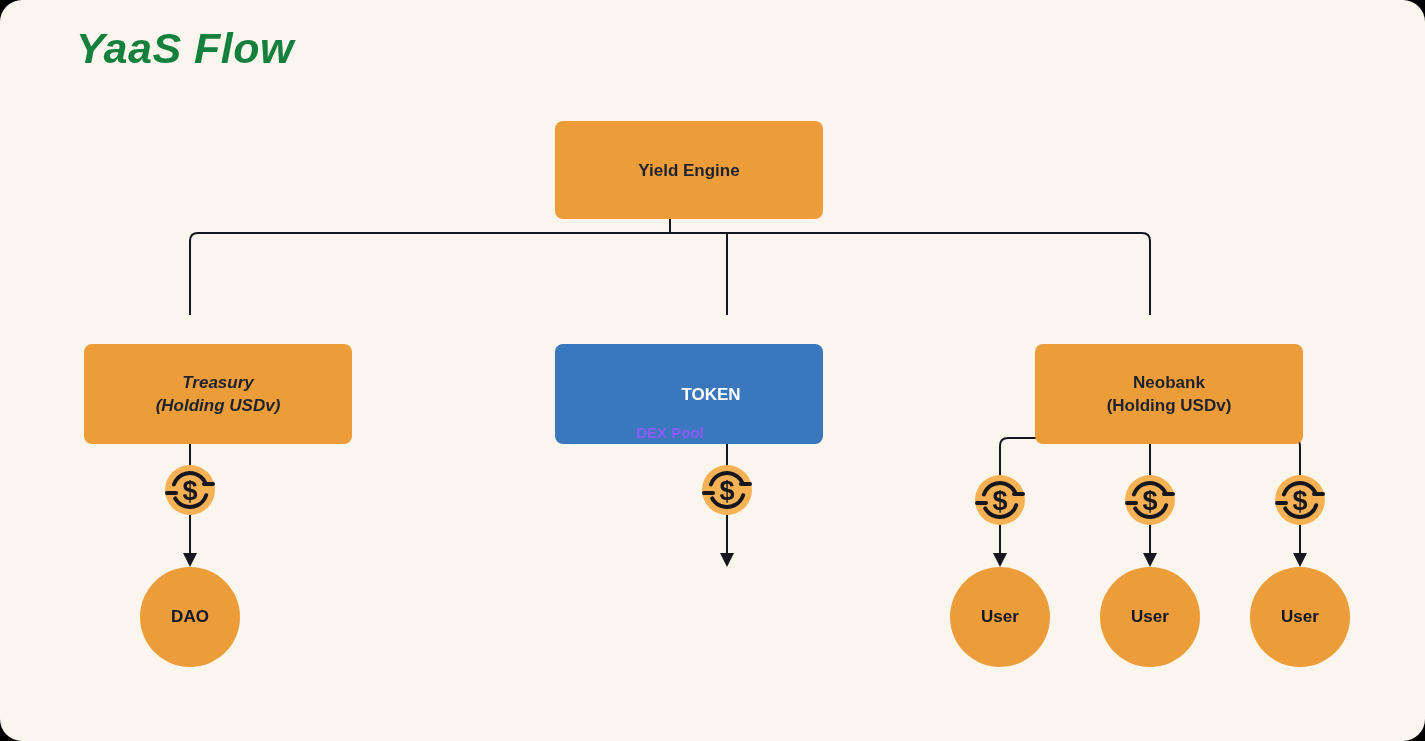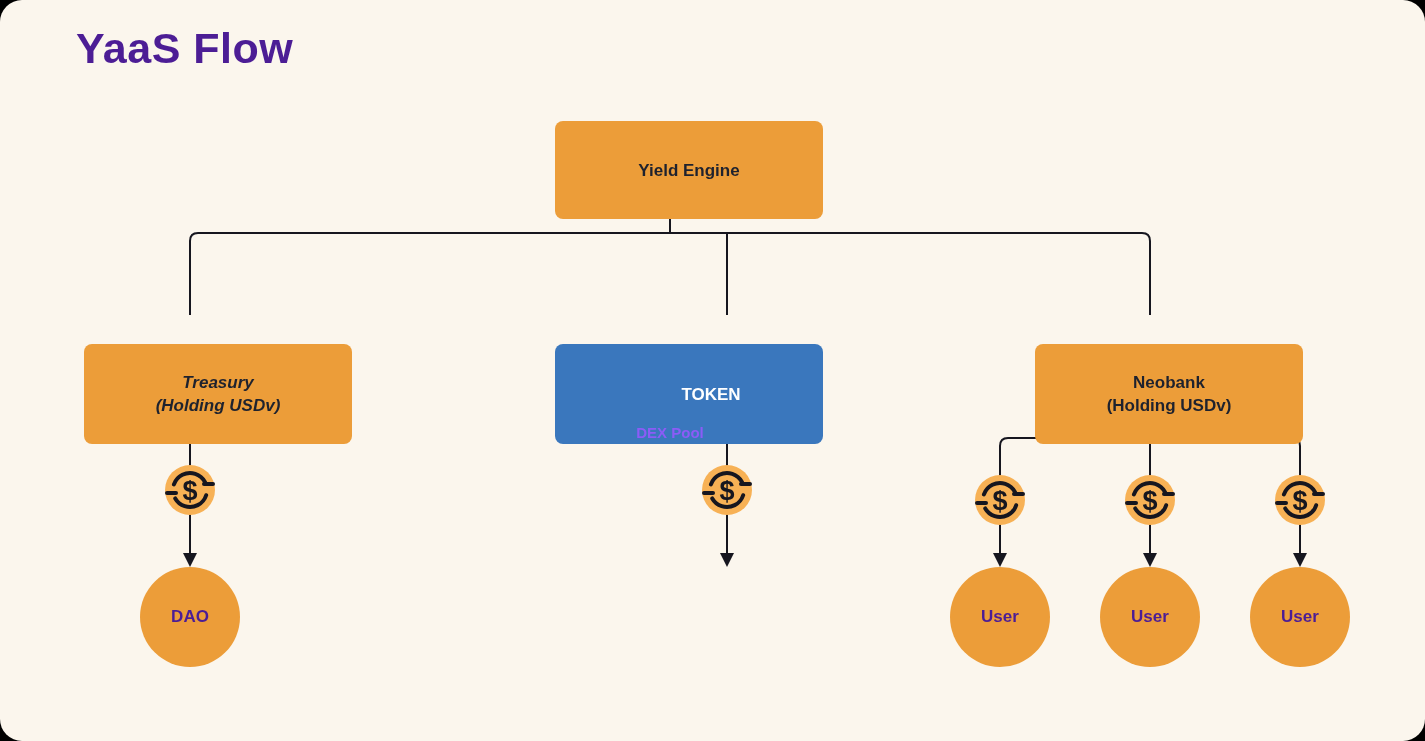--- a/index.html
+++ b/index.html
@@ -17,21 +17,22 @@
     font-family: "Liberation Sans", sans-serif;
   }
   .page-title {
     position: absolute;
     left: 76px;
     top: 24px;
     margin: 0;
     font-size: 43px;
     font-weight: 600;
     letter-spacing: 0.5px;
-    color: #4c1d95;
+    color: #15803d;
+    font-style: italic;
   }
   .wires {
     position: absolute;
     left: 0; top: 0;
     width: 1425px; height: 741px;
   }
   .box {
     position: absolute;
     width: 268px;
     height: 100px;
@@ -81,21 +82,21 @@
     position: absolute;
     width: 100px;
     height: 100px;
     border-radius: 50%;
     background: #EC9D39;
     display: flex;
     align-items: center;
     justify-content: center;
     font-weight: 700;
     font-size: 17px;
-    color: #4c1d95;
+    color: #0f172a;
   }
   .circle--dao { left: 140px; top: 567px; }
   .circle--lp  { left: 677px; top: 567px; }
   .circle--user1 { left: 950px;  top: 567px; }
   .circle--user2 { left: 1100px; top: 567px; }
   .circle--user3 { left: 1250px; top: 567px; }
   .coin {
     position: absolute;
     width: 52px;
     height: 52px;

